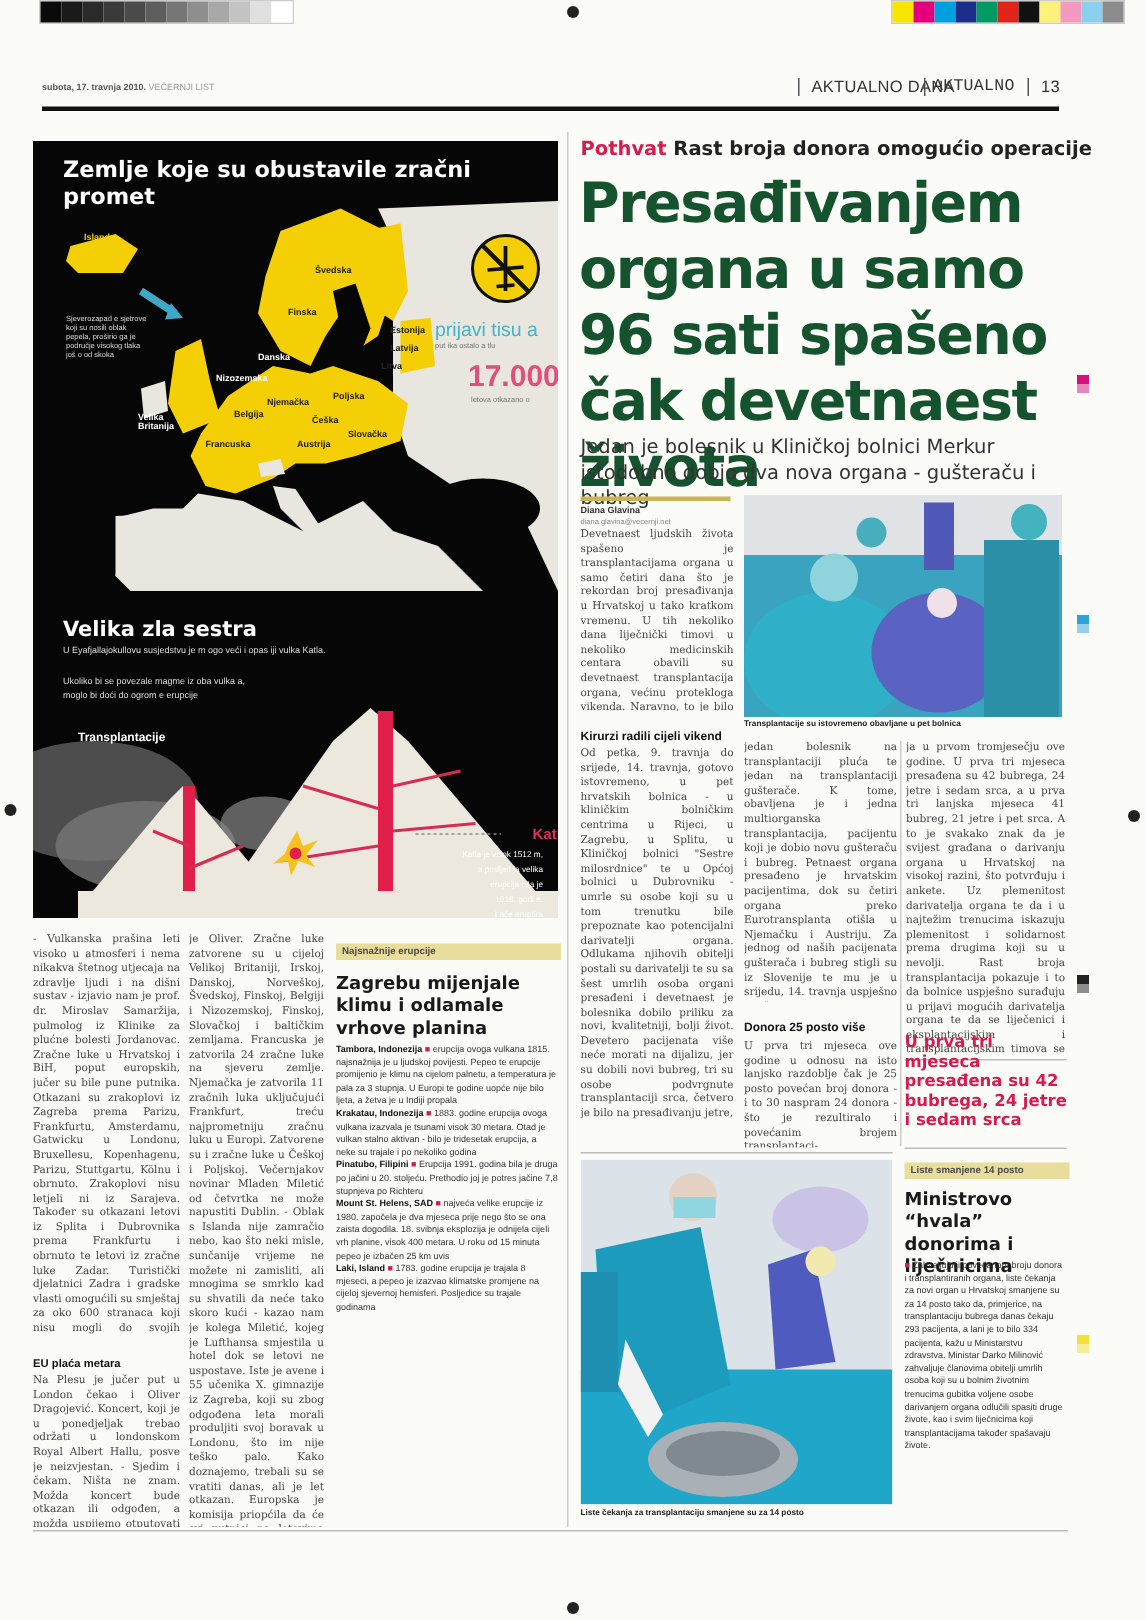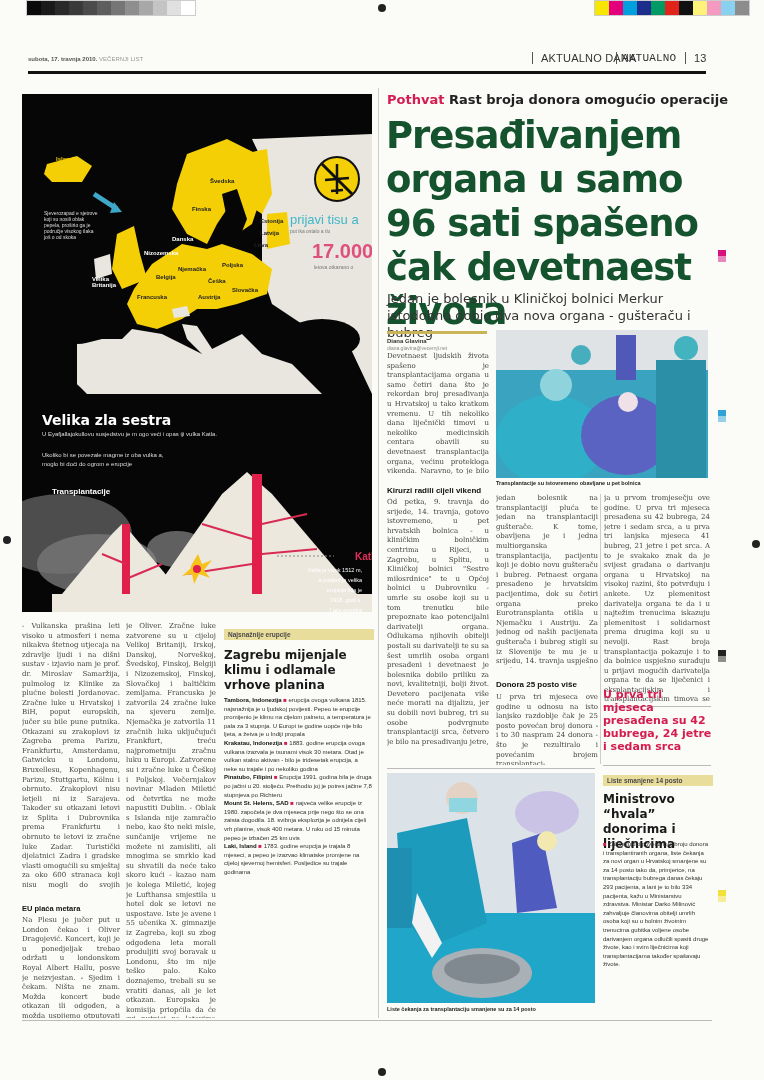--- a/index.html
+++ b/index.html
@@ -163,20 +163,21 @@
       <rect x="100" y="430" width="8" height="75" fill="#e0204a"></rect>
       <path d="M130,500 L200,400 L225,378 L250,400 L335,500 Z" fill="#ece8de"></path>
       <rect x="230" y="380" width="10" height="125" fill="#e0204a"></rect>
       <path d="M240,430 L285,420 M240,460 L295,455 M230,445 L180,430 M230,470 L165,480 M104,470 L80,460 M104,485 L140,470" stroke="#d82a52" stroke-width="2" fill="none"></path>
       <polygon points="170,470 176,460 180,470 190,466 182,476 188,484 177,480 172,490 170,480 160,482 168,475" fill="#f8c21c"></polygon>
       <circle cx="175" cy="475" r="4" fill="#e0204a"></circle>
       <rect x="30" y="500" width="320" height="18" fill="#ece8de"></rect>
       <line x1="255" y1="462" x2="312" y2="462" stroke="#888" stroke-dasharray="2,2"></line>
     </g>
   </svg>
+  <div class="info-title">Zemlje koje su obustavile zračni promet</div>
   <div class="lbl y" style="left:34px;top:62px;">Island</div>
   <div class="note-small" style="left:22px;top:116px;">Sjeverozapad e sjetrove koji su  nosili oblak pepela, proširio ga je područje visokog tlaka još  o od skoka</div>
   <div class="lbl" style="left:188px;top:84px;">Švedska</div>
   <div class="lbl" style="left:170px;top:112px;">Finska</div>
   <div class="lbl" style="left:238px;top:124px;">Estonija</div>
   <div class="lbl" style="left:238px;top:136px;">Latvija</div>
   <div class="lbl" style="left:232px;top:148px;">Litva</div>
   <div class="lbl w" style="left:150px;top:142px;">Danska</div>
   <div class="lbl w" style="left:122px;top:156px;">Nizozemska</div>
   <div class="lbl w" style="left:70px;top:182px;width:30px;">Velika Britanija</div>

